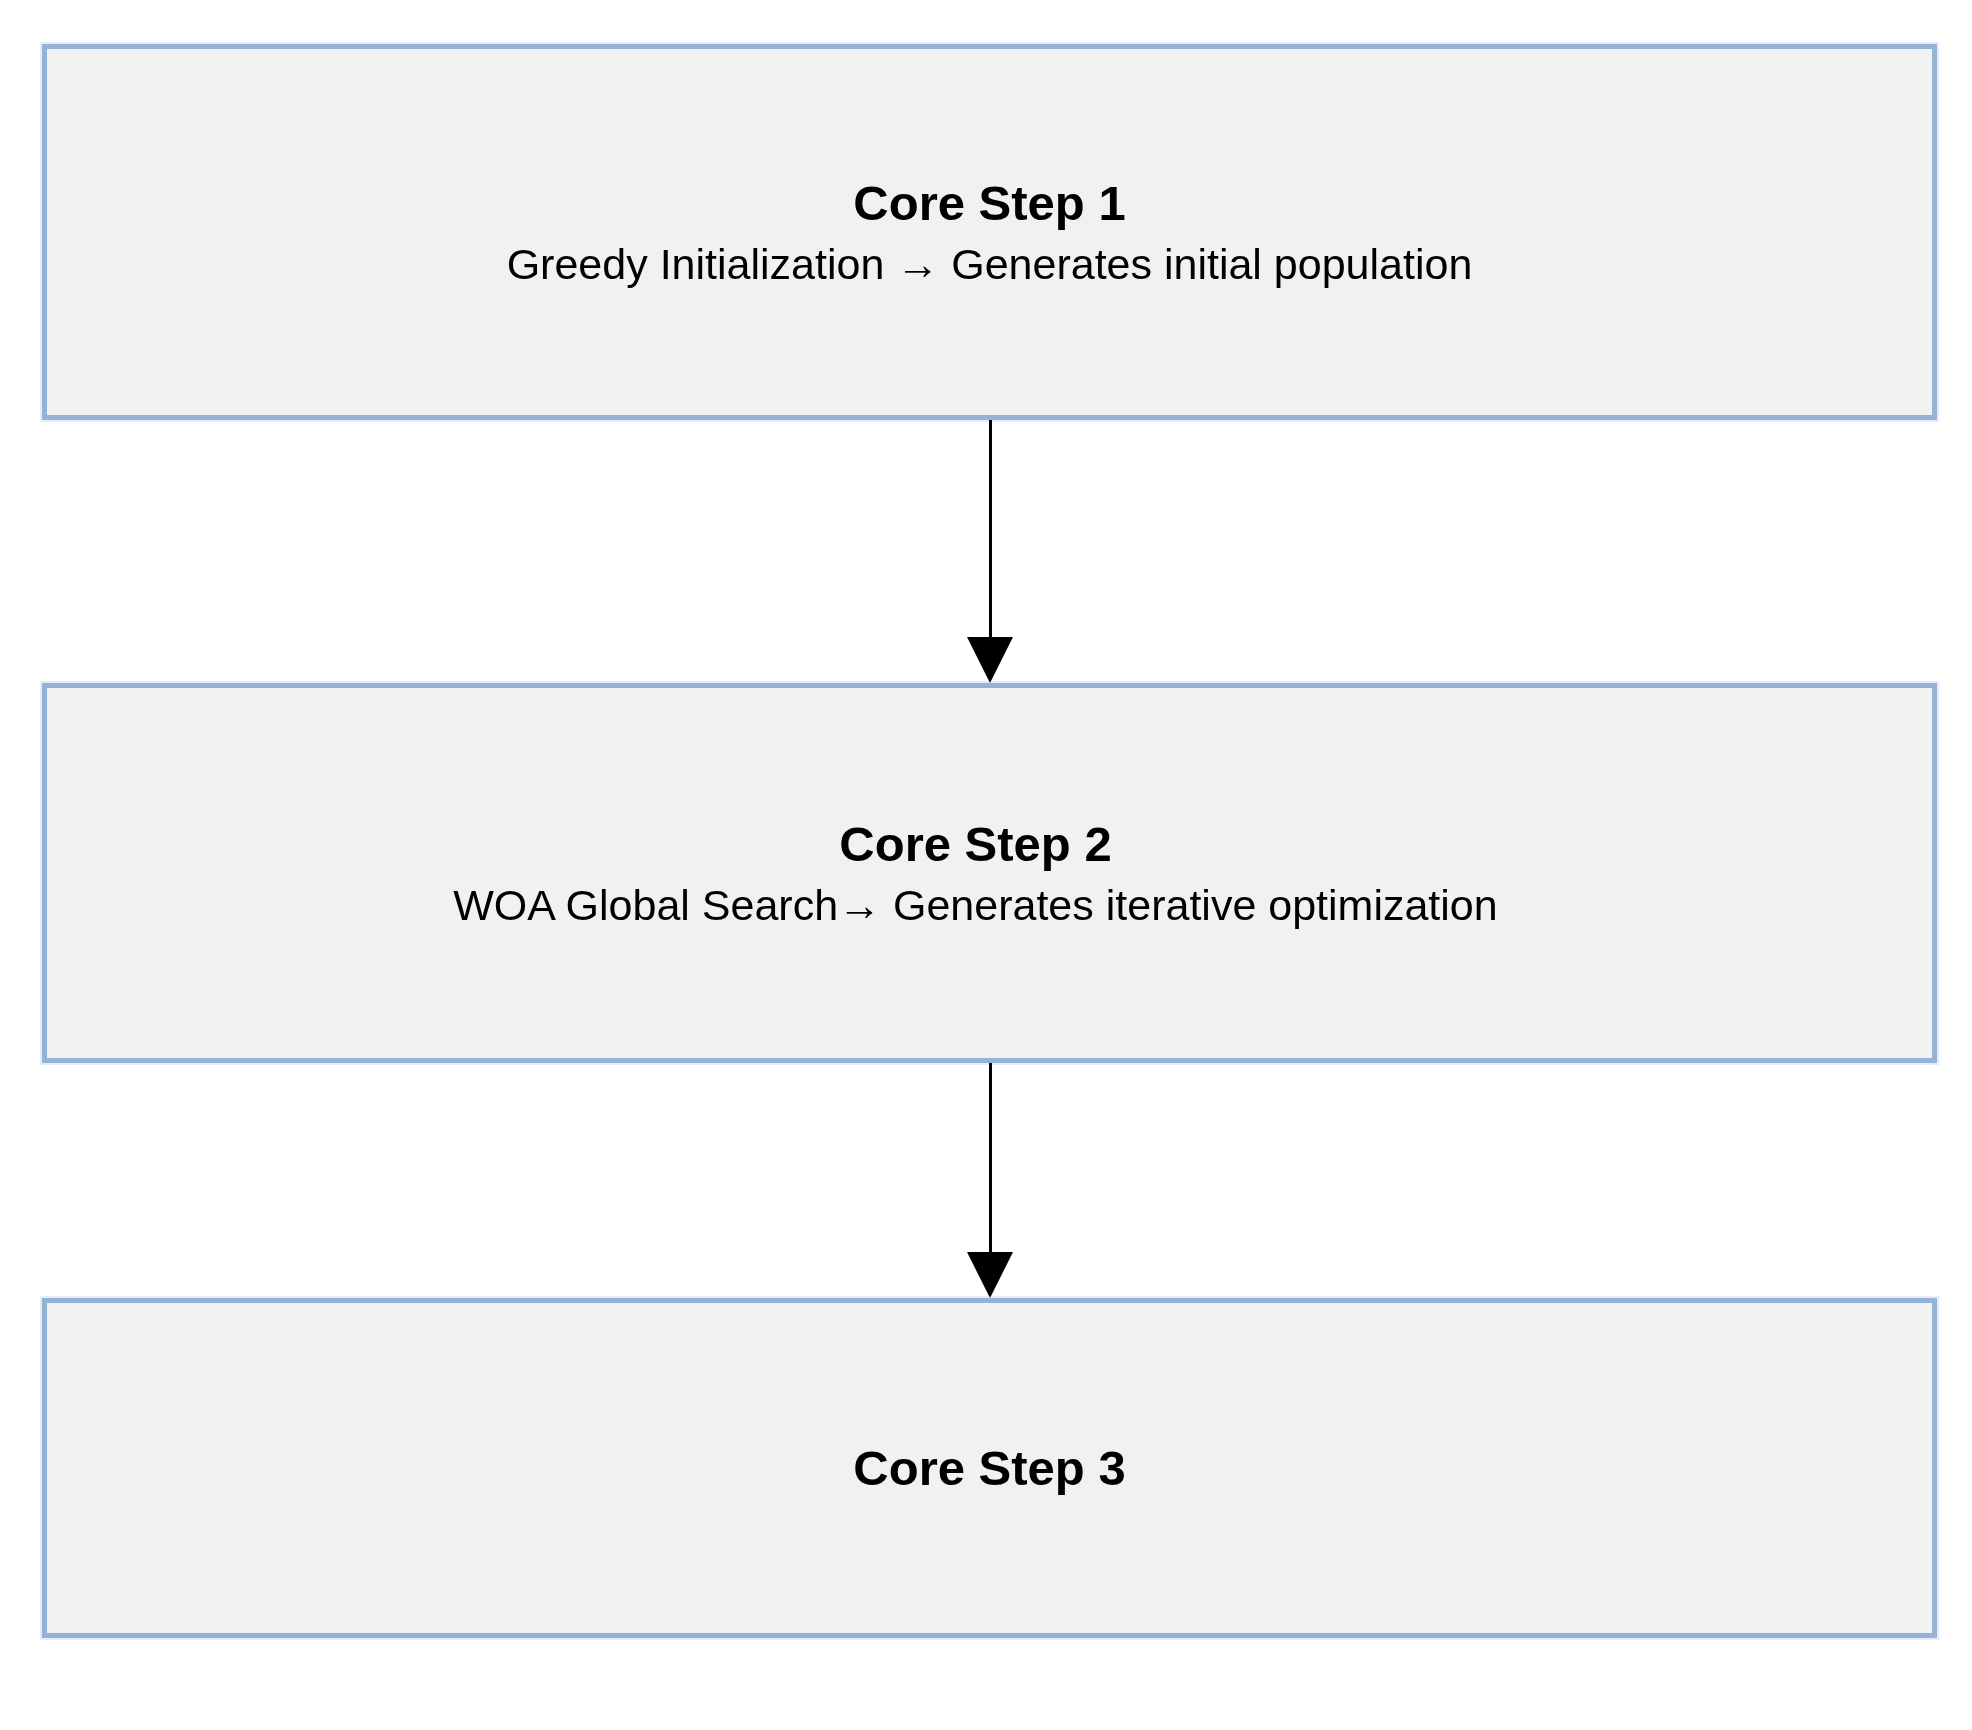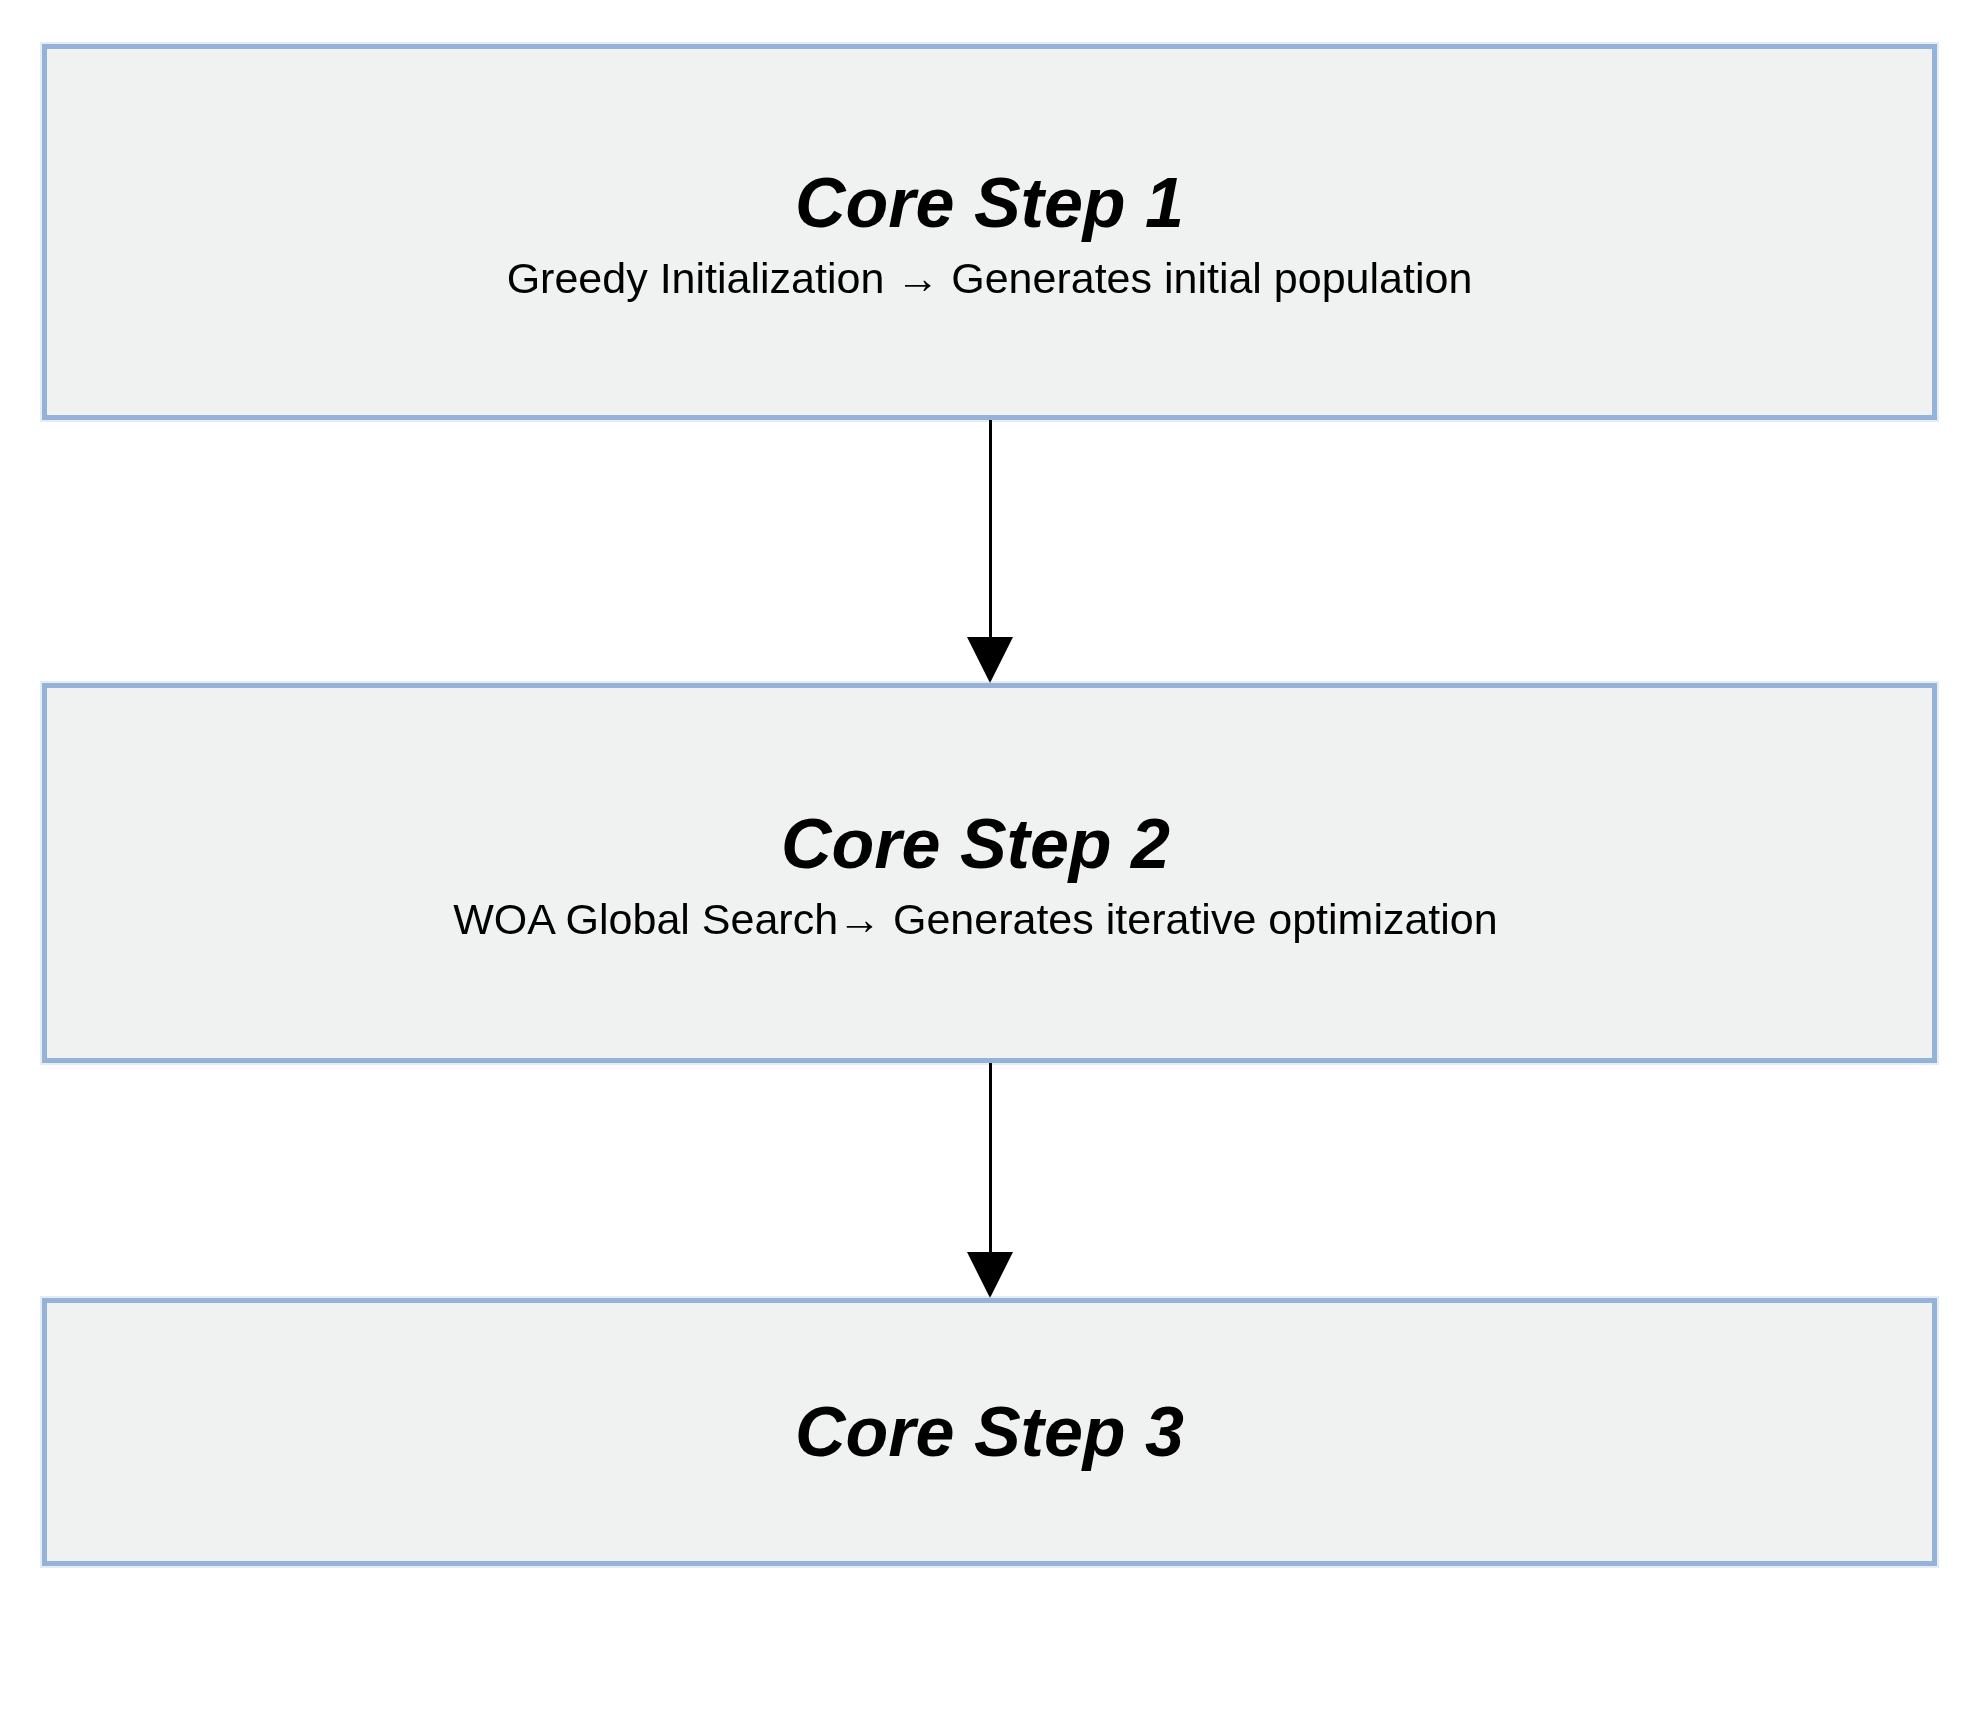--- a/index.html
+++ b/index.html
@@ -25,29 +25,28 @@
     box-shadow: 0 0 0 2px rgba(149, 179, 215, 0.25);
     display: flex;
     flex-direction: column;
     align-items: center;
     justify-content: center;
     text-align: center;
     padding: 0 36px;
   }
   #box-1 { top: 44px;   height: 376px; }
   #box-2 { top: 683px;  height: 380px; padding-left: 8px; }
-  #box-3 { top: 1298px; height: 268px; }
+  #box-3 { top: 1298px; height: 340px; }
 
   .step-title {
-    font-size: 70px;
+    font-size: 49px;
     font-weight: bold;
     color: var(--text-color, #000000);
     line-height: 1.32;
     white-space: nowrap;
-    font-style: italic;
   }
   .step-desc {
     font-size: 43px;
     font-weight: normal;
     color: var(--text-color, #000000);
     line-height: 1.32;
   }
 
   .down-arrow {
     position: absolute;

